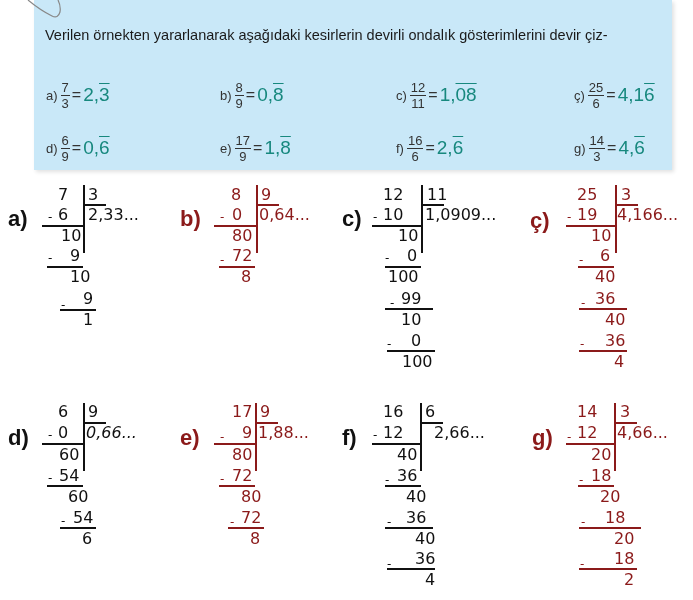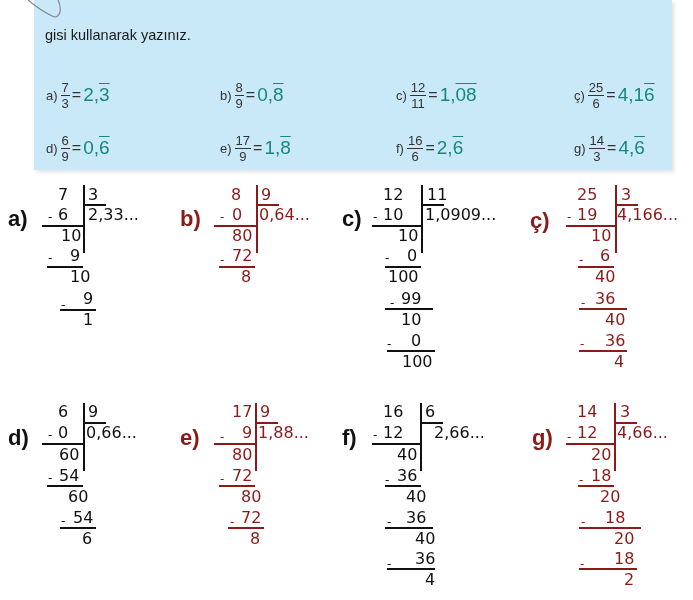--- a/index.html
+++ b/index.html
@@ -29,21 +29,21 @@
   .rd-bg { background:#8b1a1a; }
 </style>
 </head>
 <body>
 
 <div class="panel"></div>
 <svg class="clip" viewBox="0 0 80 20">
   <path d="M28 0 Q40 10 52 16 Q58 19 60 12 Q61 6 58 0" fill="none" stroke="#888" stroke-width="1.2"></path>
 </svg>
 <div class="instr">
-  <div>gisi kullanarak yazınız.</div>
+  <div>Verilen örnekten yararlanarak aşağıdaki kesirlerin devirli ondalık gösterimlerini devir çiz-</div>
 </div>
 
 <div class="ex" style="left:46px;top:78px;">
   <span class="lbl">a)</span>
   <span class="frac">
       <span class="num">7</span>
       <span class="den">3</span>
     </span>
   <span class="eq">=</span>
   <span class="ans"><span>2,</span><span class="ov">3</span></span>
@@ -200,21 +200,21 @@
   <span class="hl rd-bg" style="left:579px;top:350px;width:48px;"></span>
   <span class="t red" style="left:614px;top:353px;">4</span>
 </div>
 
 <div>
   <span class="div-label blk" style="left:8px;top:425px;">d)</span>
   <span class="t blk" style="left:58px;top:403px;">6</span>
   <span class="vl bk-bg" style="left:83px;top:403px;height:68px;"></span>
   <span class="t blk" style="left:88px;top:403px;">9</span>
   <span class="hl bk-bg" style="left:84px;top:422px;width:22px;"></span>
-  <span class="t blk" style="left:86px;top:424px;">0,66...</span>
+  <span class="t blk" style="left:86px;top:424px;font-style:italic;">0,66...</span>
   <span class="minus blk" style="left:48px;top:428px;">-</span>
   <span class="t blk" style="left:58px;top:424px;">0</span>
   <span class="hl bk-bg" style="left:42px;top:443px;width:42px;"></span>
   <span class="t blk" style="left:59px;top:446px;">60</span>
   <span class="minus blk" style="left:48px;top:471px;">-</span>
   <span class="t blk" style="left:59px;top:467px;">54</span>
   <span class="hl bk-bg" style="left:47px;top:485px;width:36px;"></span>
   <span class="t blk" style="left:68px;top:488px;">60</span>
   <span class="minus blk" style="left:61px;top:514px;">-</span>
   <span class="t blk" style="left:73px;top:509px;">54</span>

